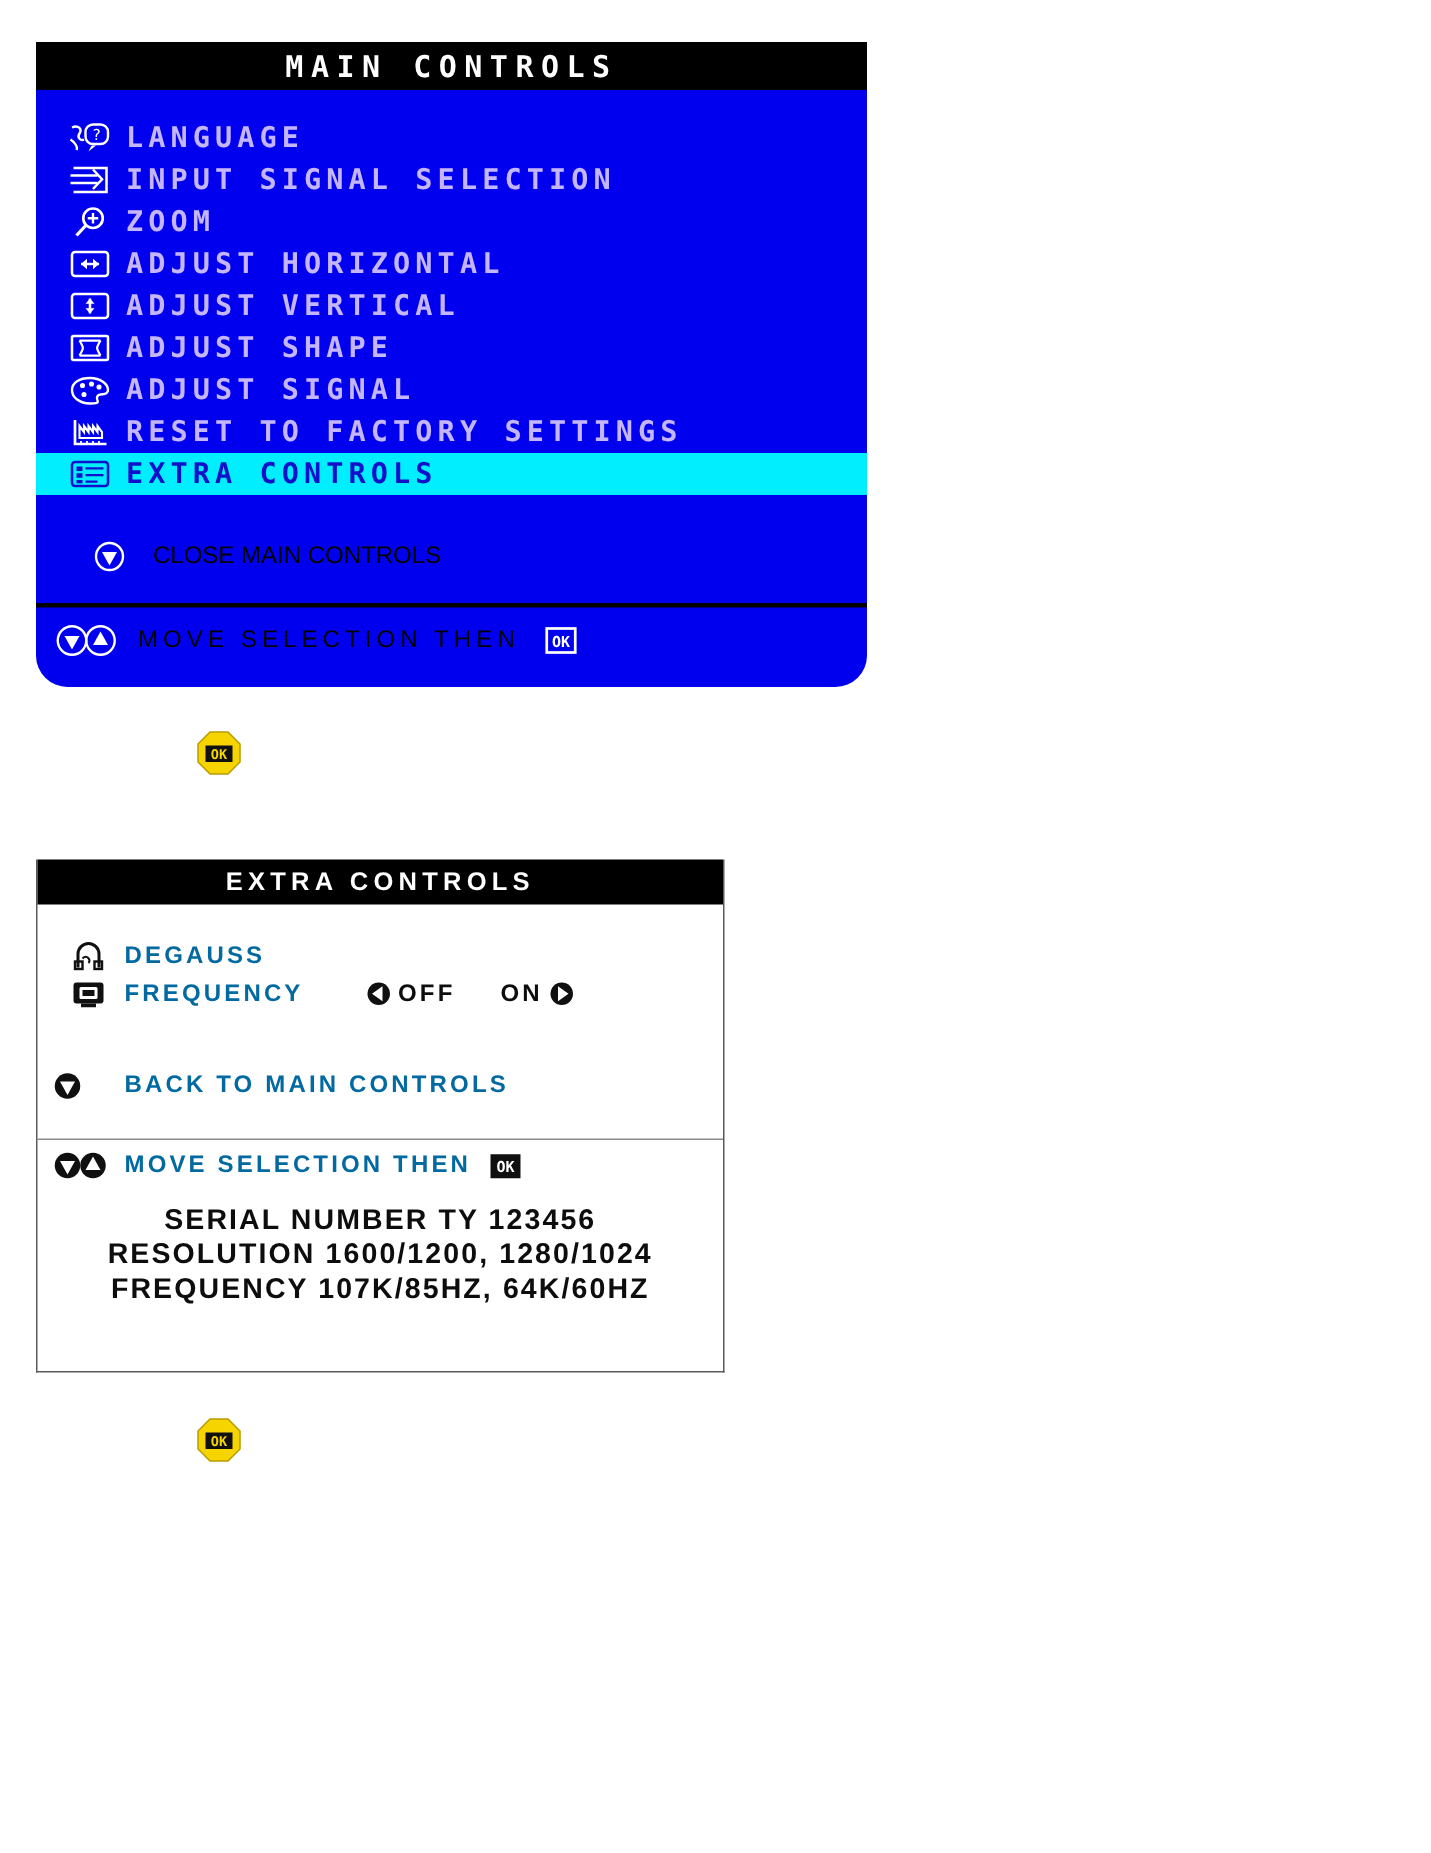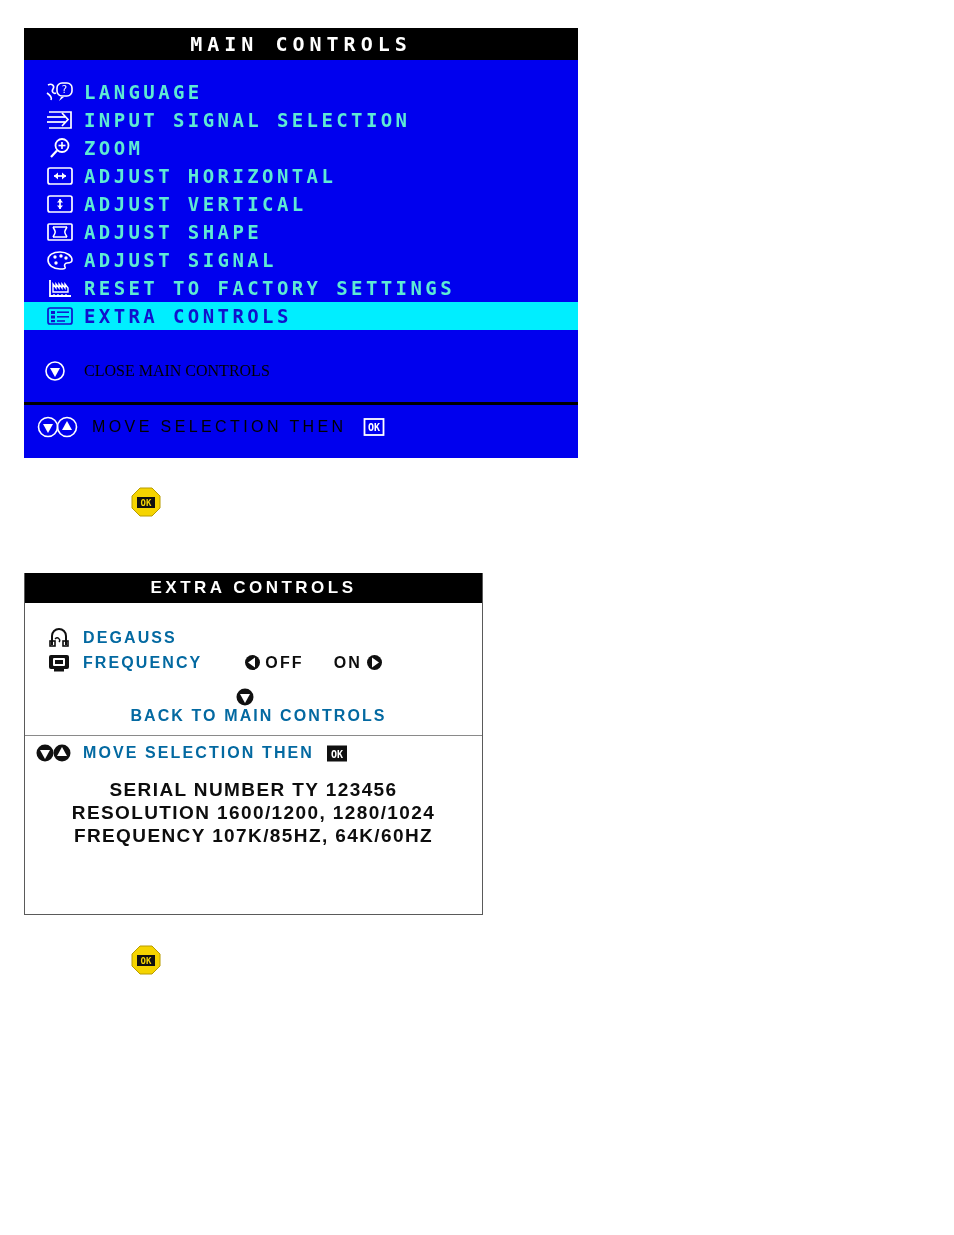--- a/index.html
+++ b/index.html
@@ -17,20 +17,21 @@
 
   
   .osd-main {
     position: absolute;
     left: 24px;
     top: 28px;
     width: 554px;
     height: 430px;
     background: #0000ee;
     box-sizing: border-box;
+    border-radius: 21px;
   }
   .osd-main .osd-title-bar {
     height: 32px;
     background: #000000;
     display: flex;
     align-items: center;
     justify-content: center;
   }
   .osd-main .osd-title-text {
     color: #ffffff;
@@ -51,42 +52,41 @@
     box-sizing: border-box;
   }
   .osd-row .osd-icon-cell {
     width: 48px;
     min-width: 48px;
     display: flex;
     align-items: center;
     justify-content: center;
   }
   .osd-row .osd-label {
-    color: #5eead4;
+    color: #c4b5fd;
     font-size: 19px;
     font-weight: bold;
     letter-spacing: 3.4px;
     font-family: "DejaVu Sans Mono", monospace;
     white-space: nowrap;
   }
   .osd-row.selected {
     background: #00eeff;
   }
   .osd-row.selected .osd-label {
     color: #1111cc;
   }
 
   .osd-main .osd-close-row {
     height: 30px;
     display: flex;
     align-items: center;
-    padding-left: 20px;
+    padding-left: 38px;
     margin-top: 26px;
     box-sizing: border-box;
-    font-family: Liberation Serif, serif;
   }
   .osd-main .osd-close-row .osd-icon-cell { width: 40px; min-width:40px; }
 
   .osd-main .osd-sep {
     height: 3px;
     background: #000000;
     margin-top: 16px;
   }
   .osd-main .osd-footer {
     height: 44px;
@@ -153,23 +153,22 @@
     font-weight: bold;
     letter-spacing: 2.1px;
   }
   .lf-opt.second { margin-left: 30px; }
 
   .osd-extra .osd-back-row {
     height: 26px;
     display: flex;
     align-items: center;
     padding-left: 10px;
-    margin-top: 12px;
-    box-sizing: border-box;
-    flex-direction: column;
+    margin-top: 36px;
+    box-sizing: border-box;
   }
   .osd-extra .osd-back-row .osd-icon-cell { width: 48px; min-width: 48px; }
 
   .osd-extra .osd-sep {
     height: 1px;
     background: #8a8a8a;
     margin-top: 22px;
   }
   .osd-extra .osd-move-row {
     height: 34px;

